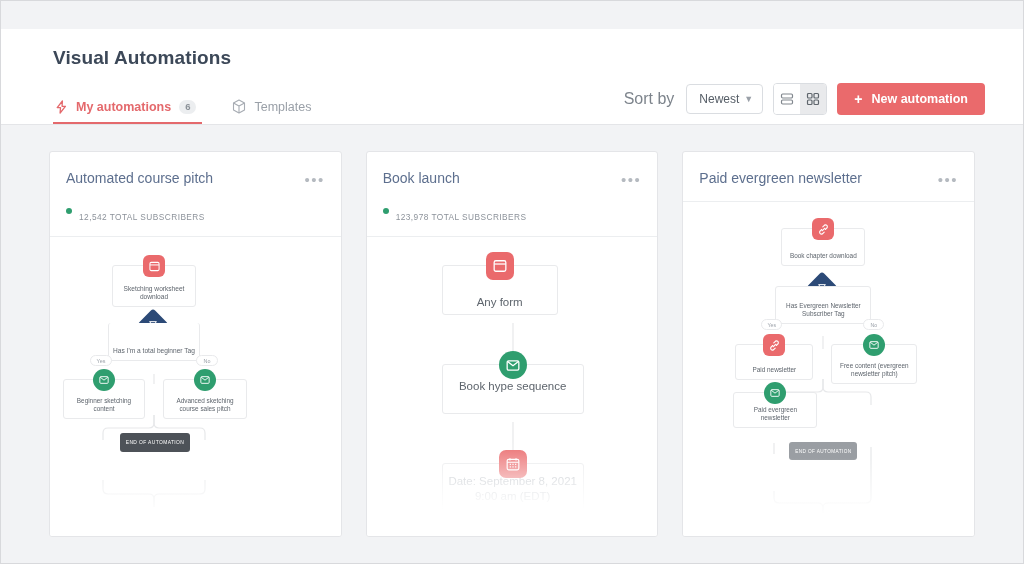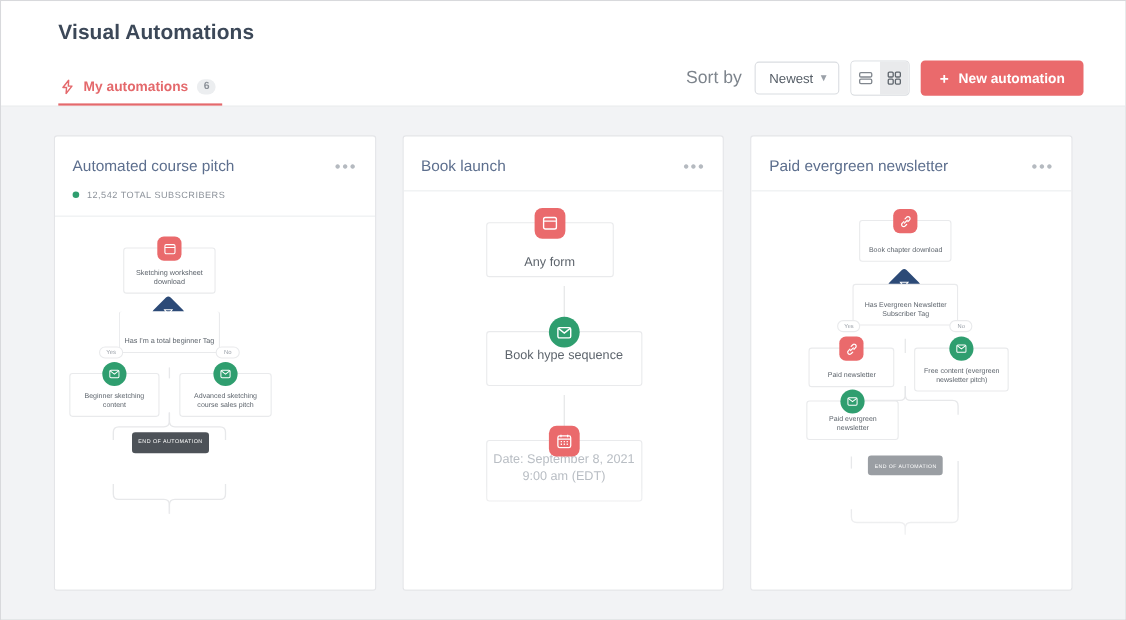--- a/index.html
+++ b/index.html
@@ -16,20 +16,21 @@
     border: 1px solid #d8d9dc;
     display: flex; flex-direction: column;
   }
 
   
   .header {
     background: #ffffff;
     padding: 18px 0 0 0;
     border-bottom: 1px solid #e4e5e8;
     flex: 0 0 auto;
+    margin-top: 28px;
   }
   .page-title {
     font-size: 19px;
     font-weight: bold;
     color: #3c4858;
     padding: 0 0 0 52px;
     letter-spacing: .1px;
   }
   .header-bar {
     display: flex; align-items: flex-end;
@@ -100,21 +101,21 @@
     display: flex; flex-direction: column;
     overflow: hidden;
     position: relative;
   }
   .card-head { padding: 18px 16px 14px 16px; border-bottom: 1px solid #eceef0; }
   .card-title-row { display: flex; align-items: flex-start; justify-content: space-between; }
   .card-title { font-size: 14px; color: #5d6f8e; font-weight: normal; }
   .dots { color: #b5bac0; font-size: 15px; letter-spacing: 1.5px; cursor: pointer; line-height: 1; padding-top:2px;}
   .card-sub { display: flex; align-items: center; gap: 7px; margin-top: 13px; }
   .dot { width: 6px; height: 6px; border-radius: 50%; background: #2f9e6f; }
-  .sub-text { font-size: 8.3px; color: #8c929a; letter-spacing: .45px; }
+  .sub-text { font-size: 8.3px; color: #8c929a; letter-spacing: .45px; margin-top: 12px; }
 
   .card-body { flex: 1 1 auto; position: relative; overflow: hidden; }
   .flow { position: absolute; inset: 0; }
   .fade {
     position: absolute; left: 0; right: 0; bottom: 0; height: 78px;
     background: linear-gradient(to bottom, rgba(255,255,255,0), #ffffff 72%);
     pointer-events: none;
   }
 
   
@@ -167,20 +168,29 @@
 
       <div class="tabs">
         <div class="tab active">
           <span class="ico">
             <svg width="13" height="14" viewBox="0 0 13 14" fill="none" stroke="#e4696c" stroke-width="1.3" stroke-linejoin="round">
               <path d="M7.4 1 2.2 7.6h3.3L5.1 13l5.3-6.7H7.1z"></path>
             </svg>
           </span>
           <span>My automations</span>
           <span class="badge">6</span>
+        </div>
+        <div class="tab">
+          <span class="ico">
+            <svg width="14" height="15" viewBox="0 0 14 15" fill="none" stroke="#a7acb3" stroke-width="1.1" stroke-linejoin="round">
+              <path d="M7 1 12.5 4v7L7 14 1.5 11V4z"></path>
+              <path d="M1.5 4 7 7.1 12.5 4M7 7.1V14"></path>
+            </svg>
+          </span>
+          <span>Templates</span>
         </div>
       </div>
 
       <div class="controls">
         <span class="sort-label">Sort by</span>
         <div class="select">
           <span>Newest</span>
           <span class="chev">▼</span>
         </div>
         <div class="viewtoggle">
@@ -282,20 +292,24 @@
         </div>
         <div class="fade"></div>
       </div>
     </div>
 
     <div class="card">
       <div class="card-head">
         <div class="card-title-row">
           <div class="card-title">Book launch</div>
           <div class="dots">•••</div>
+        </div>
+        <div class="card-sub">
+          <span class="dot"></span>
+          <span class="sub-text">123,978 TOTAL SUBSCRIBERS</span>
         </div>
       </div>
       <div class="card-body">
         <div class="flow">
           <svg class="conn" width="300" height="330">
             <g fill="none" stroke="#e7e8ea" stroke-width="1.2">
               <path d="M146 86 V118"></path>
               <path d="M146 185 V217"></path>
             </g>
           </svg>

